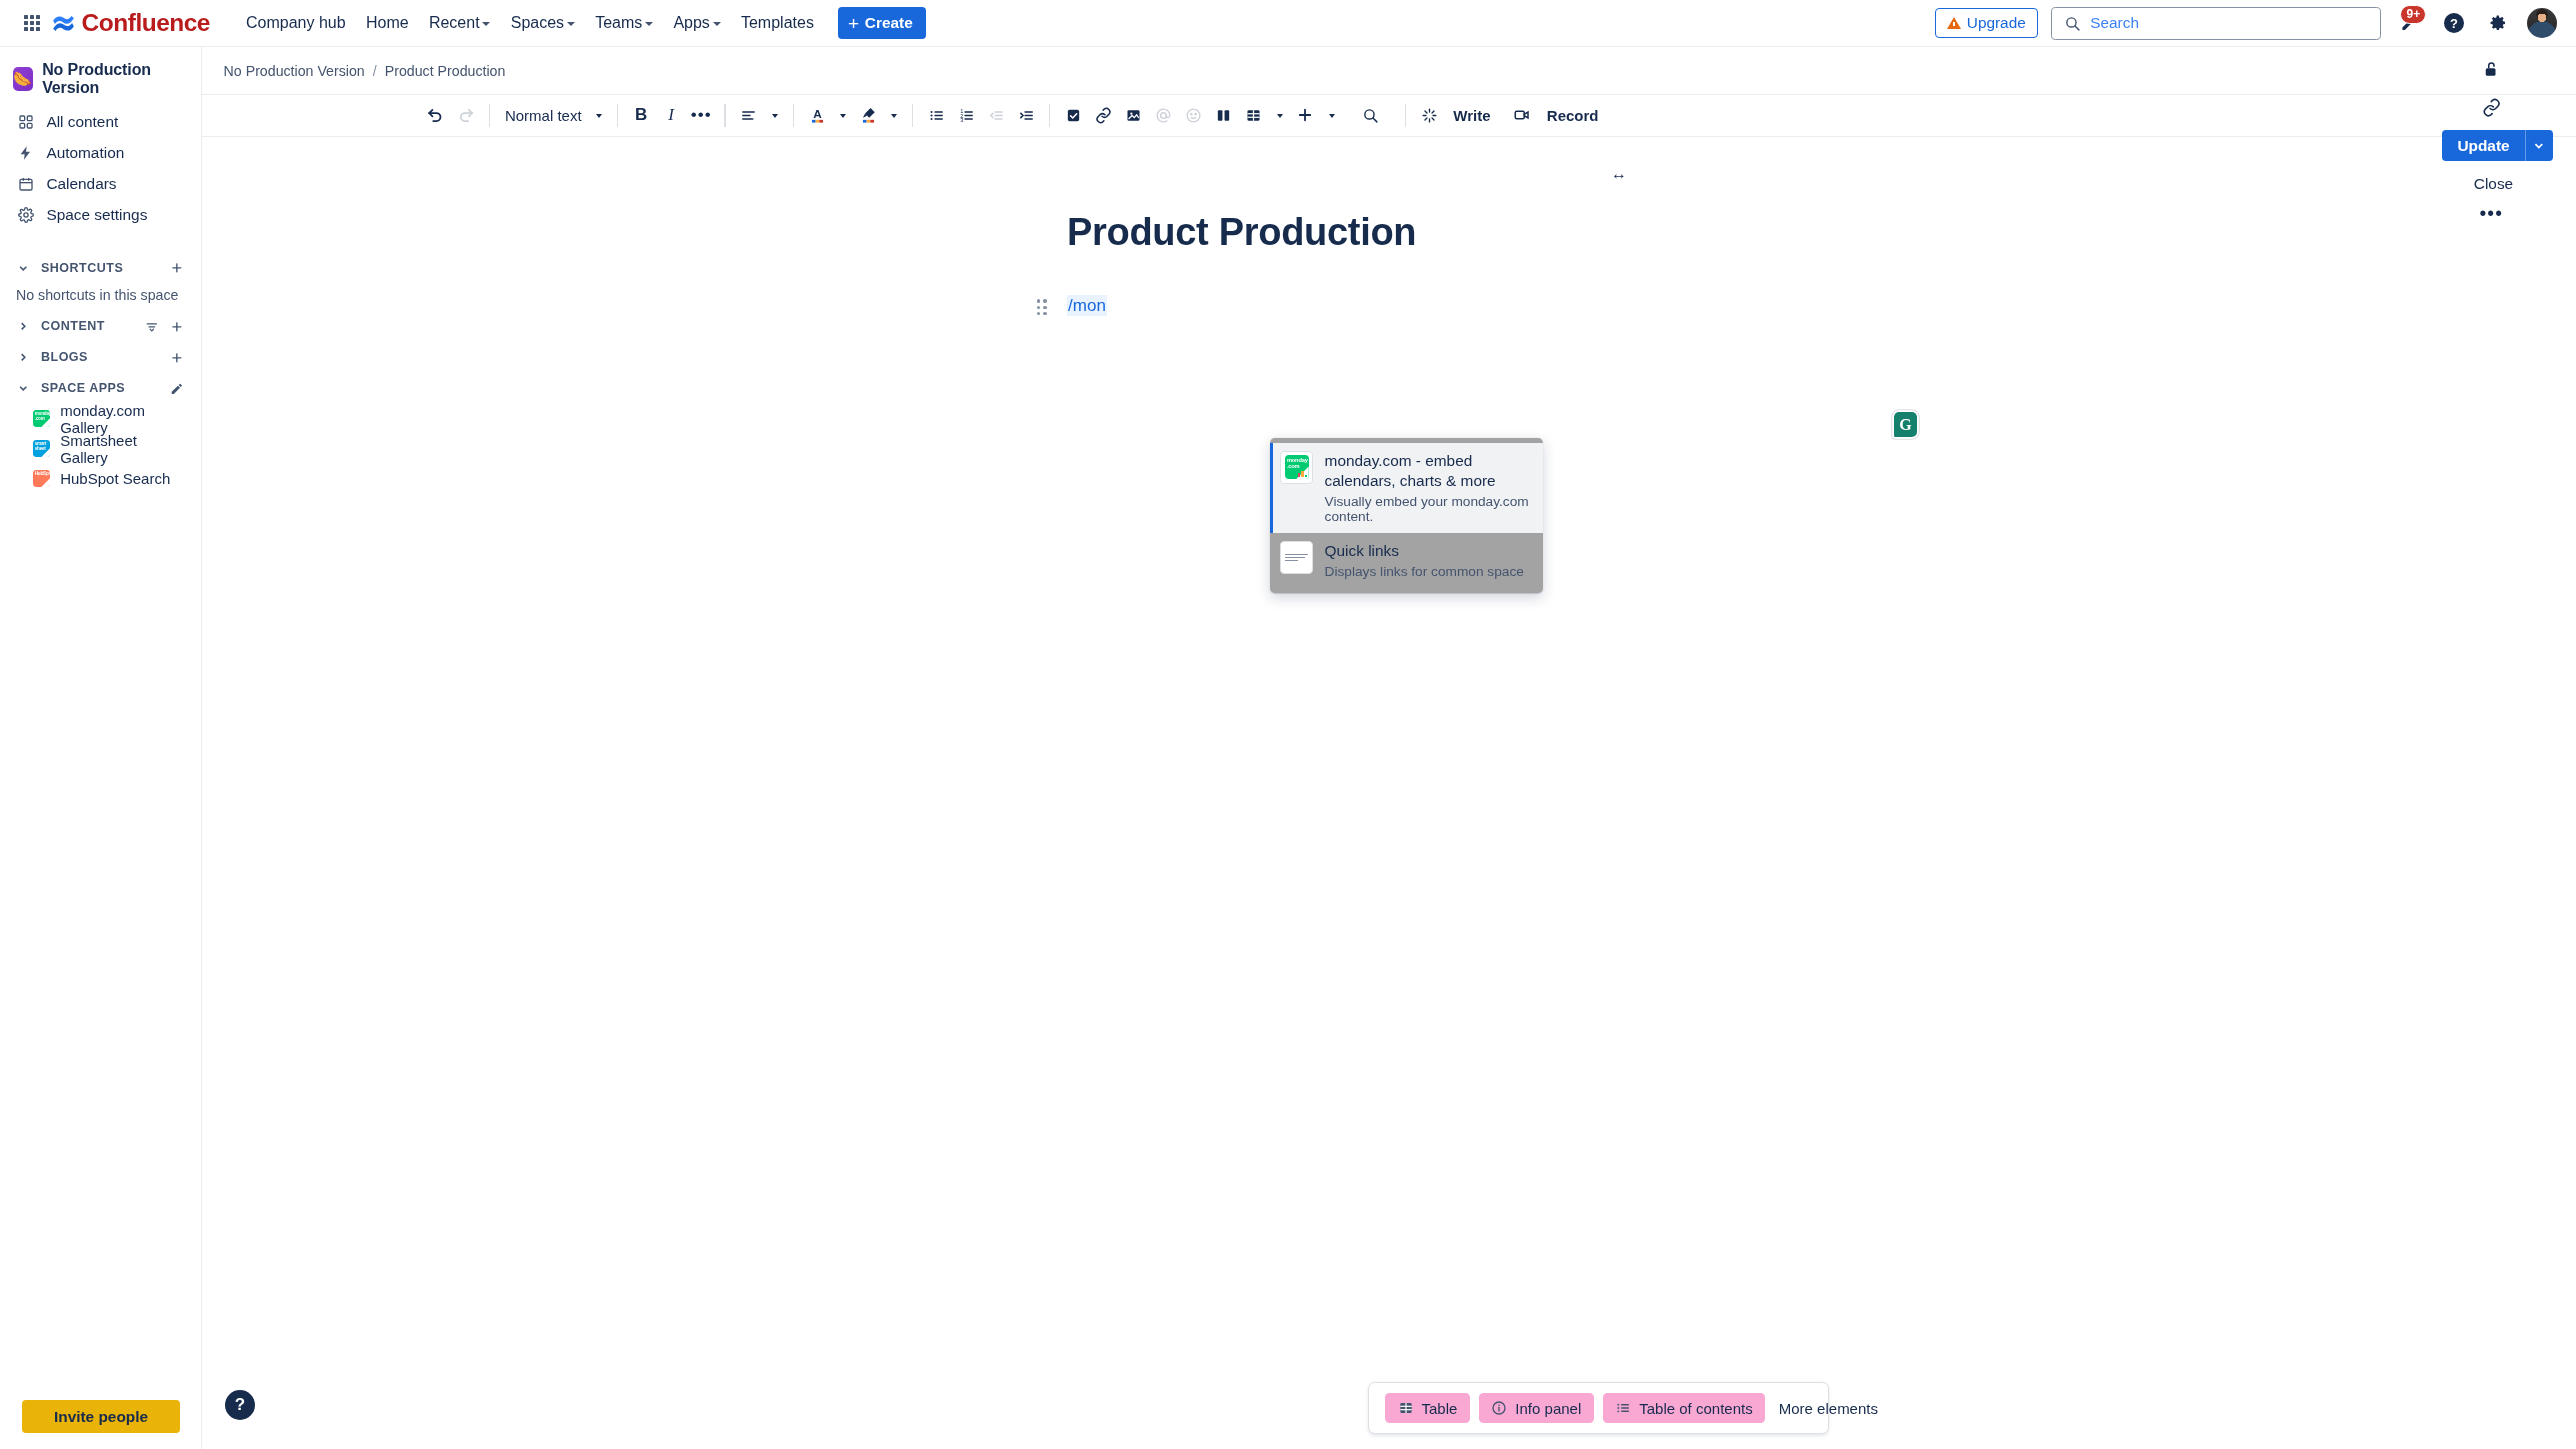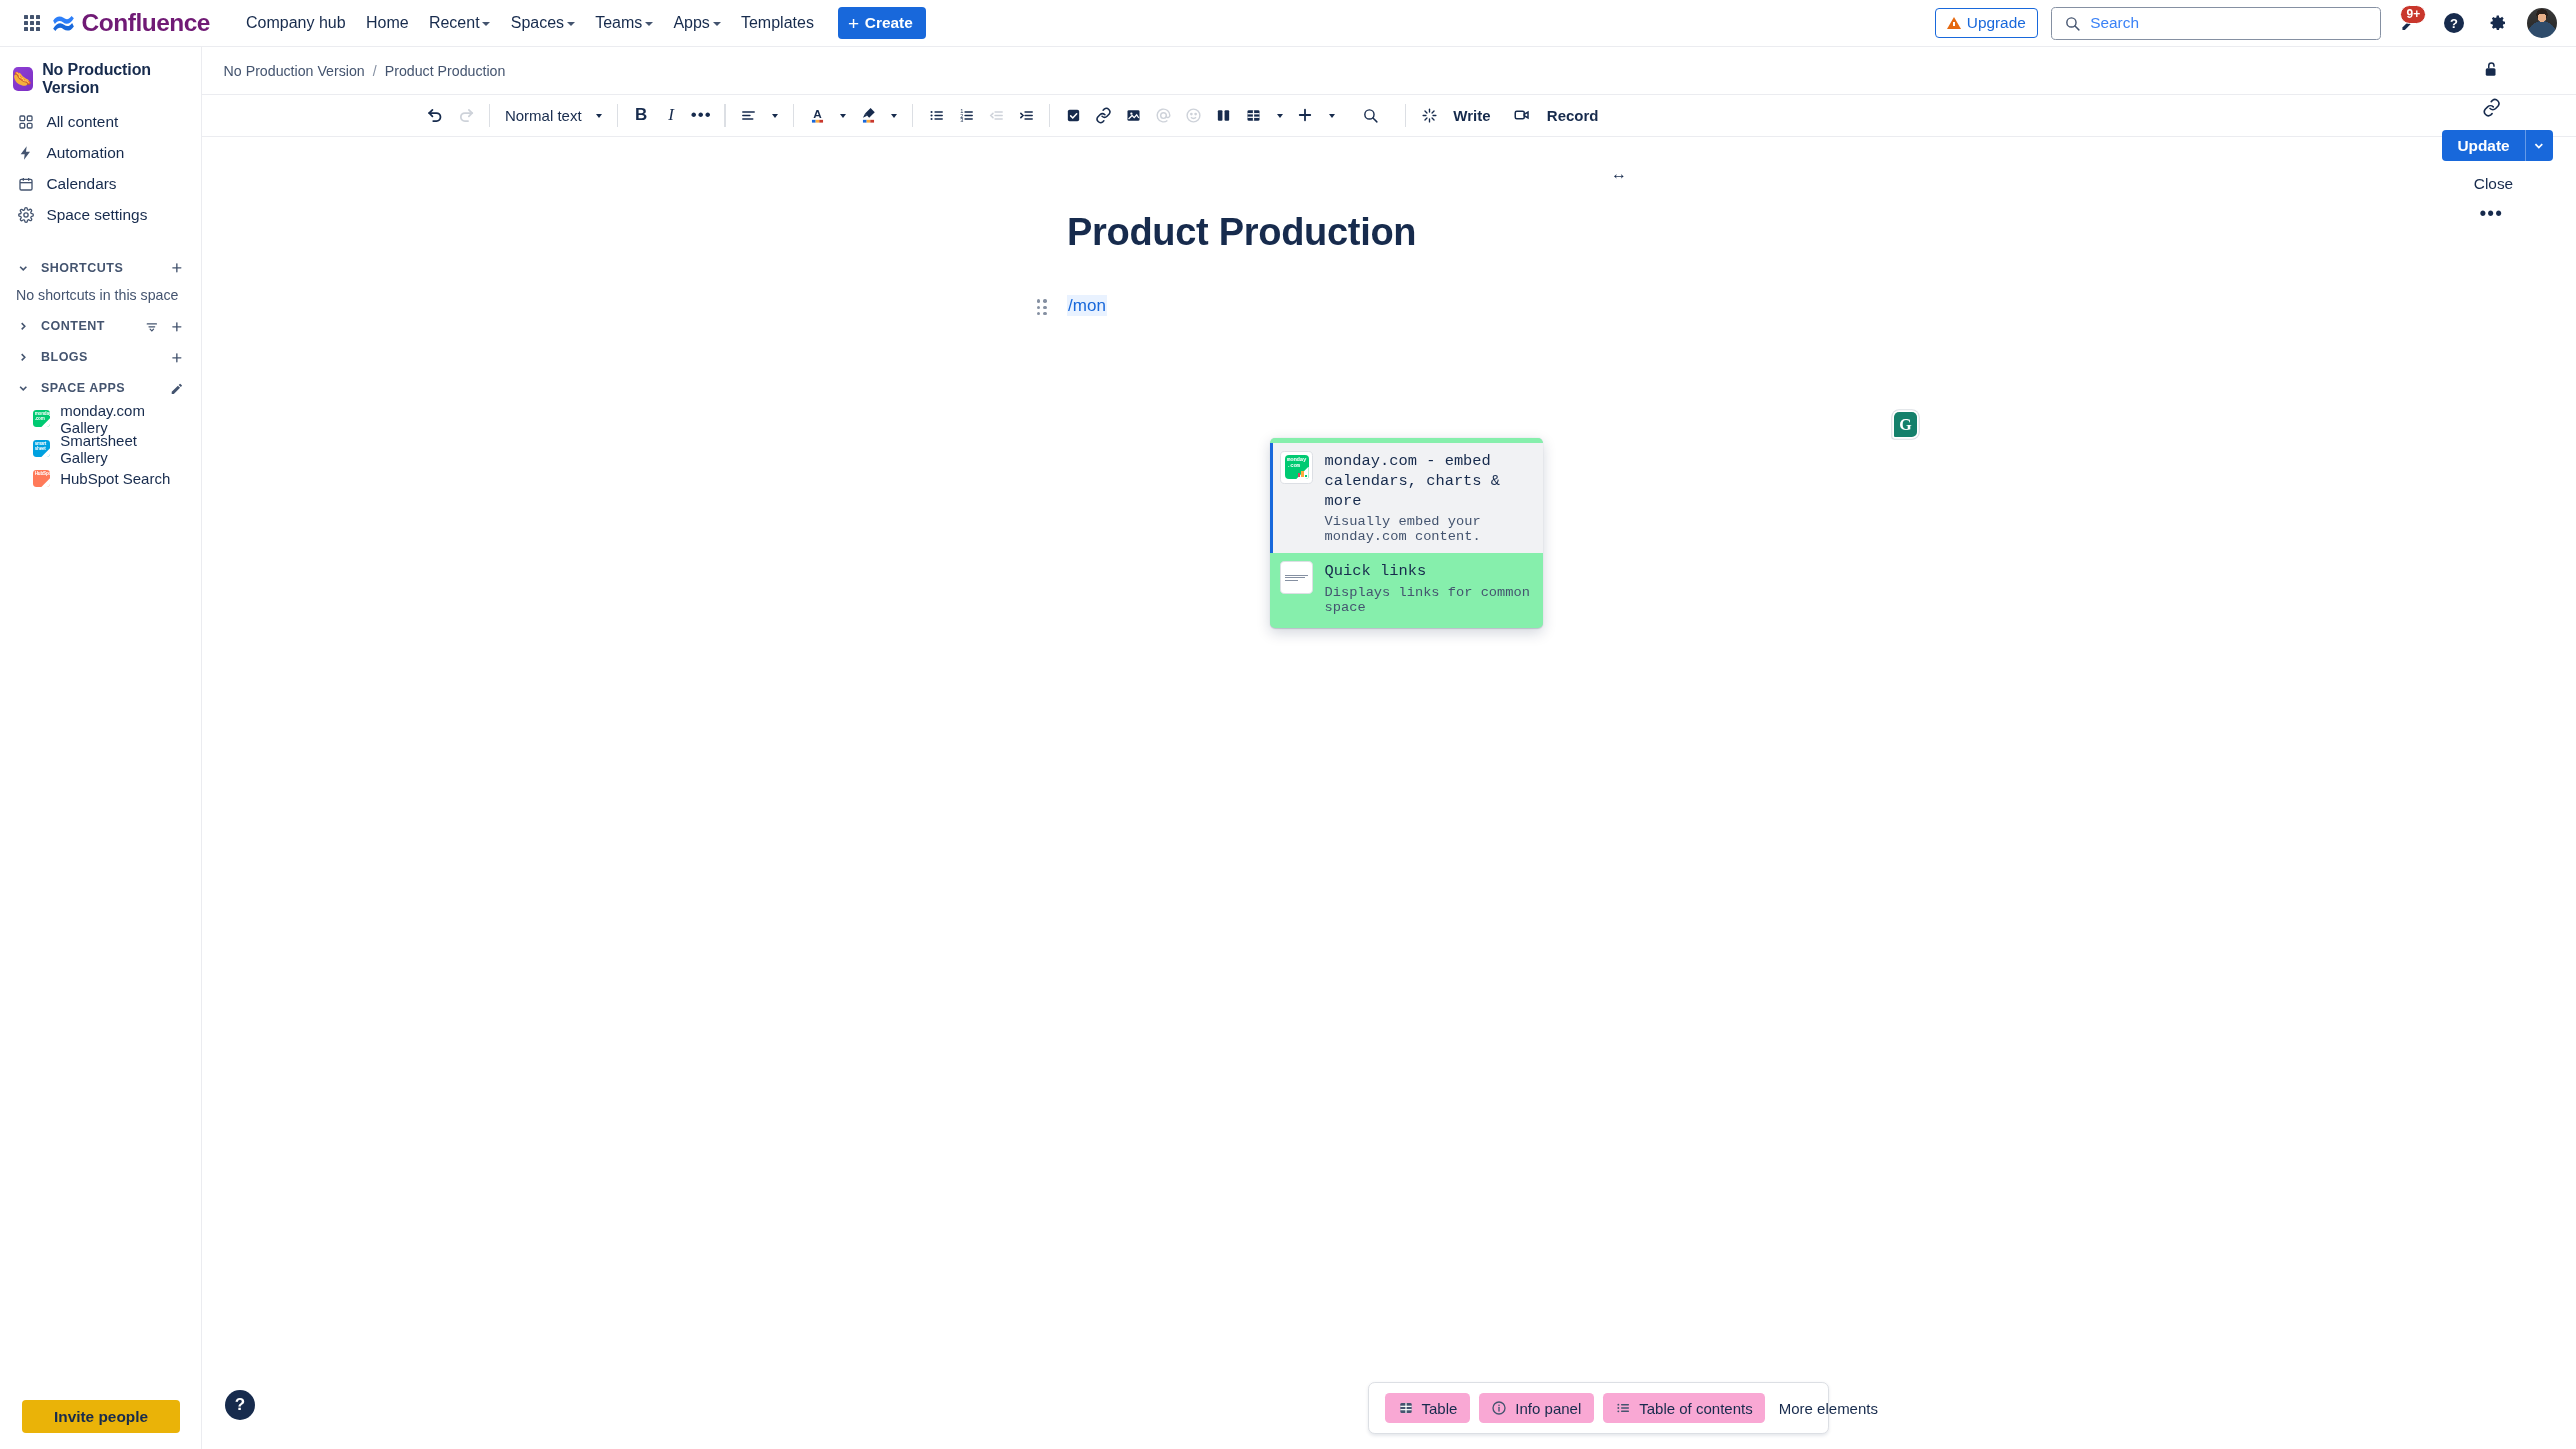--- a/index.html
+++ b/index.html
@@ -18,21 +18,21 @@
     background: #ffffff; border-bottom: 1.1px solid #EBECF0;
     display: flex; align-items: center; padding: 0 19.3px;
     z-index: 60;
   }
   .appswitcher { width: 25px; height: 25px; display: flex; align-items:center; justify-content:center; border-radius:3.4px; cursor:pointer; }
   .grid9 { display: grid; grid-template-columns: repeat(3, 4px); grid-template-rows: repeat(3, 4px); gap: 2.3px; }
   .grid9 i { display:block; width:4px; height:4px; background:#44546F; border-radius:0.6px; }
 
   .brand { display:flex; align-items:center; gap: 6.3px; margin-left: 8px; cursor:pointer; }
   .brand-mark { width: 23px; height: 23px; position: relative; }
-  .brand-text { font-size: 24.5px; font-weight: 600; letter-spacing:-0.5px; color:#701a75; }
+  .brand-text { font-size: 24.5px; font-weight: 600; letter-spacing:-0.5px; color:#b91c1c; }
 
   .nav-links { display:flex; align-items:center; margin-left: 27px; gap: 2.3px; }
   .nav-link {
     display:flex; align-items:center; gap:2.8px;
     padding: 5.1px 9px; border-radius:3.4px;
     font-size: 16px; color:#172B4D; cursor:pointer; white-space:nowrap;
   }
   .caret { width:0;height:0;border-left:4px solid transparent;border-right:4px solid transparent;border-top:4.6px solid #44546F; margin-top:1.7px;}
 
   .create-btn {
@@ -199,23 +199,23 @@
     position:absolute; left: 1692px; top: 274px; width: 23px; height: 25px;
     background:#15806B; border-radius: 5.1px 5.1px 5.1px 1.1px;
     display:flex; align-items:center; justify-content:center;
     color:#fff; font-size:16px; font-weight:700; font-family:"Liberation Serif", serif;
     box-shadow: 0 0 0 1.7px #fff, 0 0 0 2.8px #DCDFE4; cursor:pointer;
   }
 
   
   .slash-menu {
     position:absolute; left: 1068px; top: 300px; width: 273px;
-    background:#86efac; border-radius:5.1px;
+    background:#a3a3a3; border-radius:5.1px;
     box-shadow: 0 0.6px 1.1px rgba(9,30,66,.18), 0 4.6px 13.7px rgba(9,30,66,.18);
-    padding: 4.6px 0; z-index:50; overflow:hidden;font-family:Liberation Mono, monospace;
+    padding: 4.6px 0; z-index:50; overflow:hidden;
   }
   .slash-item { display:flex; gap:11.4px; padding: 8px 10.2px 9px 10.2px; cursor:pointer; position:relative; }
   .slash-item.active { background:#F1F2F4; }
   .slash-item.active::before{ content:""; position:absolute; left:0; top:0; bottom:0; width:3.4px; background:#1868DB;}
   .slash-thumb {
     width:33px;height:33px;border-radius:4.6px;border:1.1px solid #DCDFE4;background:#fff;
     flex:0 0 33px; position:relative; overflow:hidden; display:flex;align-items:center;justify-content:center;
   }
   .monday-thumb { width:24px;height:24px;border-radius:4px;background:#00CA72;position:relative;overflow:hidden;}
   .monday-thumb .mtxt{position:absolute;top:2.3px;left:2.3px;color:#fff;font-size:5.7px;font-weight:700;line-height:1.05;letter-spacing:-0.2px;}

